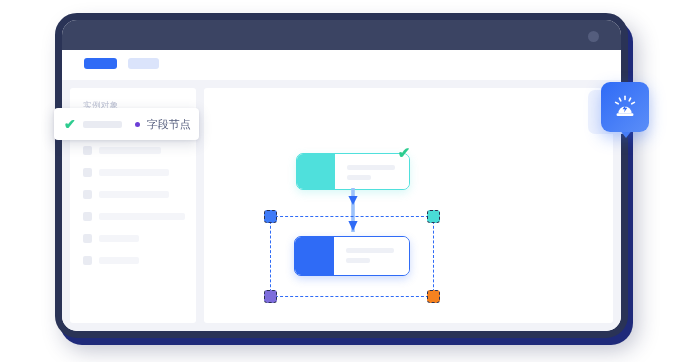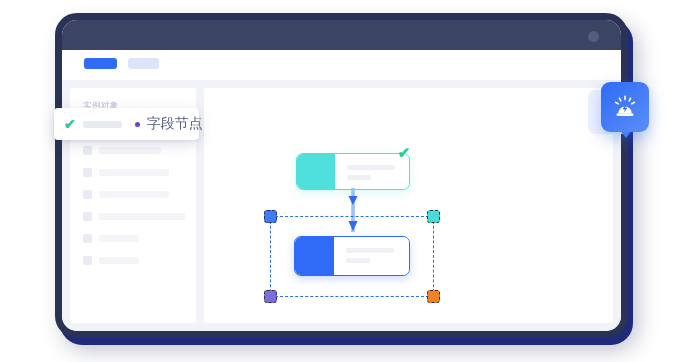--- a/index.html
+++ b/index.html
@@ -269,21 +269,21 @@
     flex: none;
   }
   .popup-dot {
     width: 5px; height: 5px;
     border-radius: 50%;
     background: #6c3fd6;
     flex: none;
     margin-left: 6px;
   }
   .popup-label {
-    font-size: 14px;
+    font-size: 11px;
     color: #545d7d;
     white-space: nowrap;
   }
 
   
   .alert-badge-wrap {
     position: absolute;
     left: 588px;
     top: 82px;
     width: 62px;

